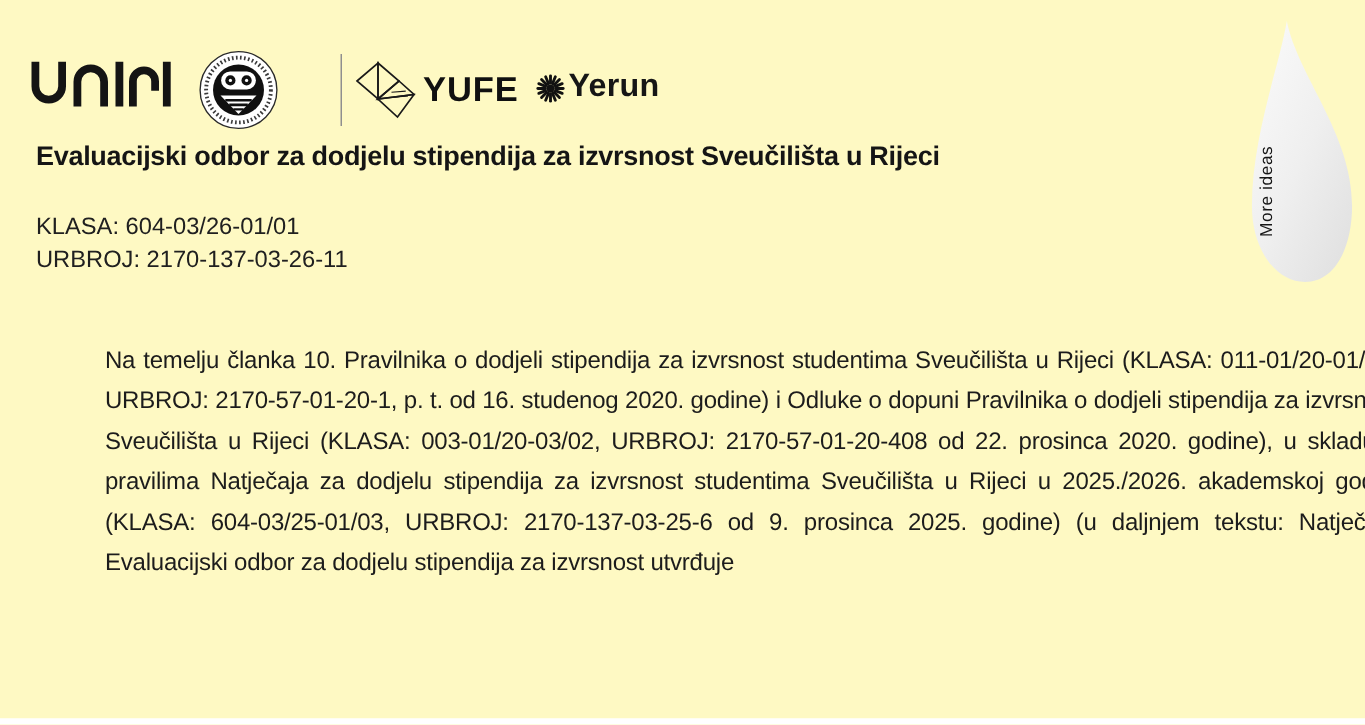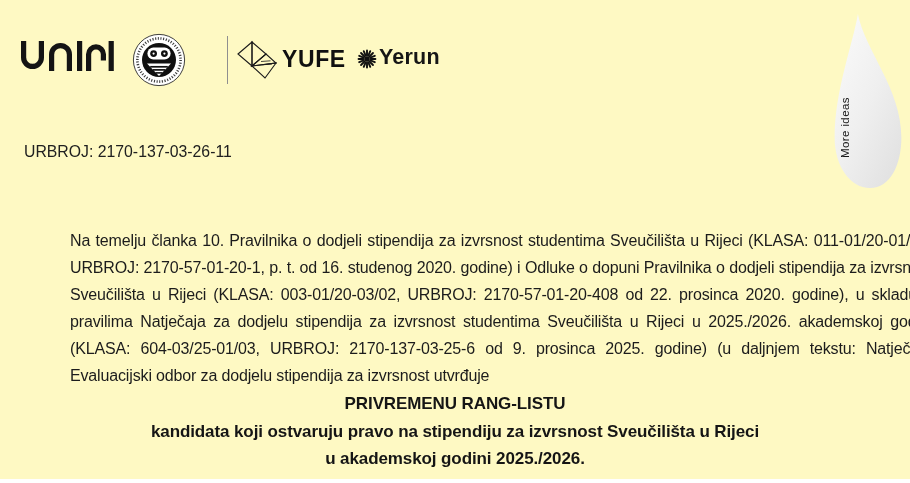--- a/index.html
+++ b/index.html
@@ -129,26 +129,23 @@
       <linearGradient id="dropGrad" x1="0" y1="0" x2="0.85" y2="1">
         <stop offset="0" stop-color="#fbfbfb"></stop>
         <stop offset="0.55" stop-color="#efefef"></stop>
         <stop offset="1" stop-color="#e1e1e1"></stop>
       </linearGradient>
     </defs>
     <path d="M25,2 C20,32 2,78 2,124 C2,153 18,174 37,174 C57,174 68,151 68,124 C68,76 32,38 25,2 Z" fill="url(#dropGrad)"></path>
   </svg>
   <span class="droplet-text">More ideas</span>
 
+  <div class="committee-line">Evaluacijski odbor za dodjelu stipendija za izvrsnost Sveučilišta u Rijeci</div>
 
   <div class="meta-block">
+    <div>KLASA: 604-03/26-01/01</div>
     <div>URBROJ: 2170-137-03-26-11</div>
   </div>
 
   <p class="body-paragraph">Na temelju članka 10. Pravilnika o dodjeli stipendija za izvrsnost studentima Sveučilišta u Rijeci (KLASA: 011-01/20-01/24, URBROJ: 2170-57-01-20-1, p. t. od 16. studenog 2020. godine) i Odluke o dopuni Pravilnika o dodjeli stipendija za izvrsnost Sveučilišta u Rijeci (KLASA: 003-01/20-03/02, URBROJ: 2170-57-01-20-408 od 22. prosinca 2020. godine), u skladu s pravilima Natječaja za dodjelu stipendija za izvrsnost studentima Sveučilišta u Rijeci u 2025./2026. akademskoj godini (KLASA: 604-03/25-01/03, URBROJ: 2170-137-03-25-6 od 9. prosinca 2025. godine) (u daljnjem tekstu: Natječaj), Evaluacijski odbor za dodjelu stipendija za izvrsnost utvrđuje</p>
 
-  <div class="center-title">
-    <div>PRIVREMENU RANG-LISTU</div>
-    <div>kandidata koji ostvaruju pravo na stipendiju za izvrsnost Sveučilišta u Rijeci</div>
-    <div>u akademskoj godini 2025./2026.</div>
-  </div>
 
 </div>
 
 </body></html>

